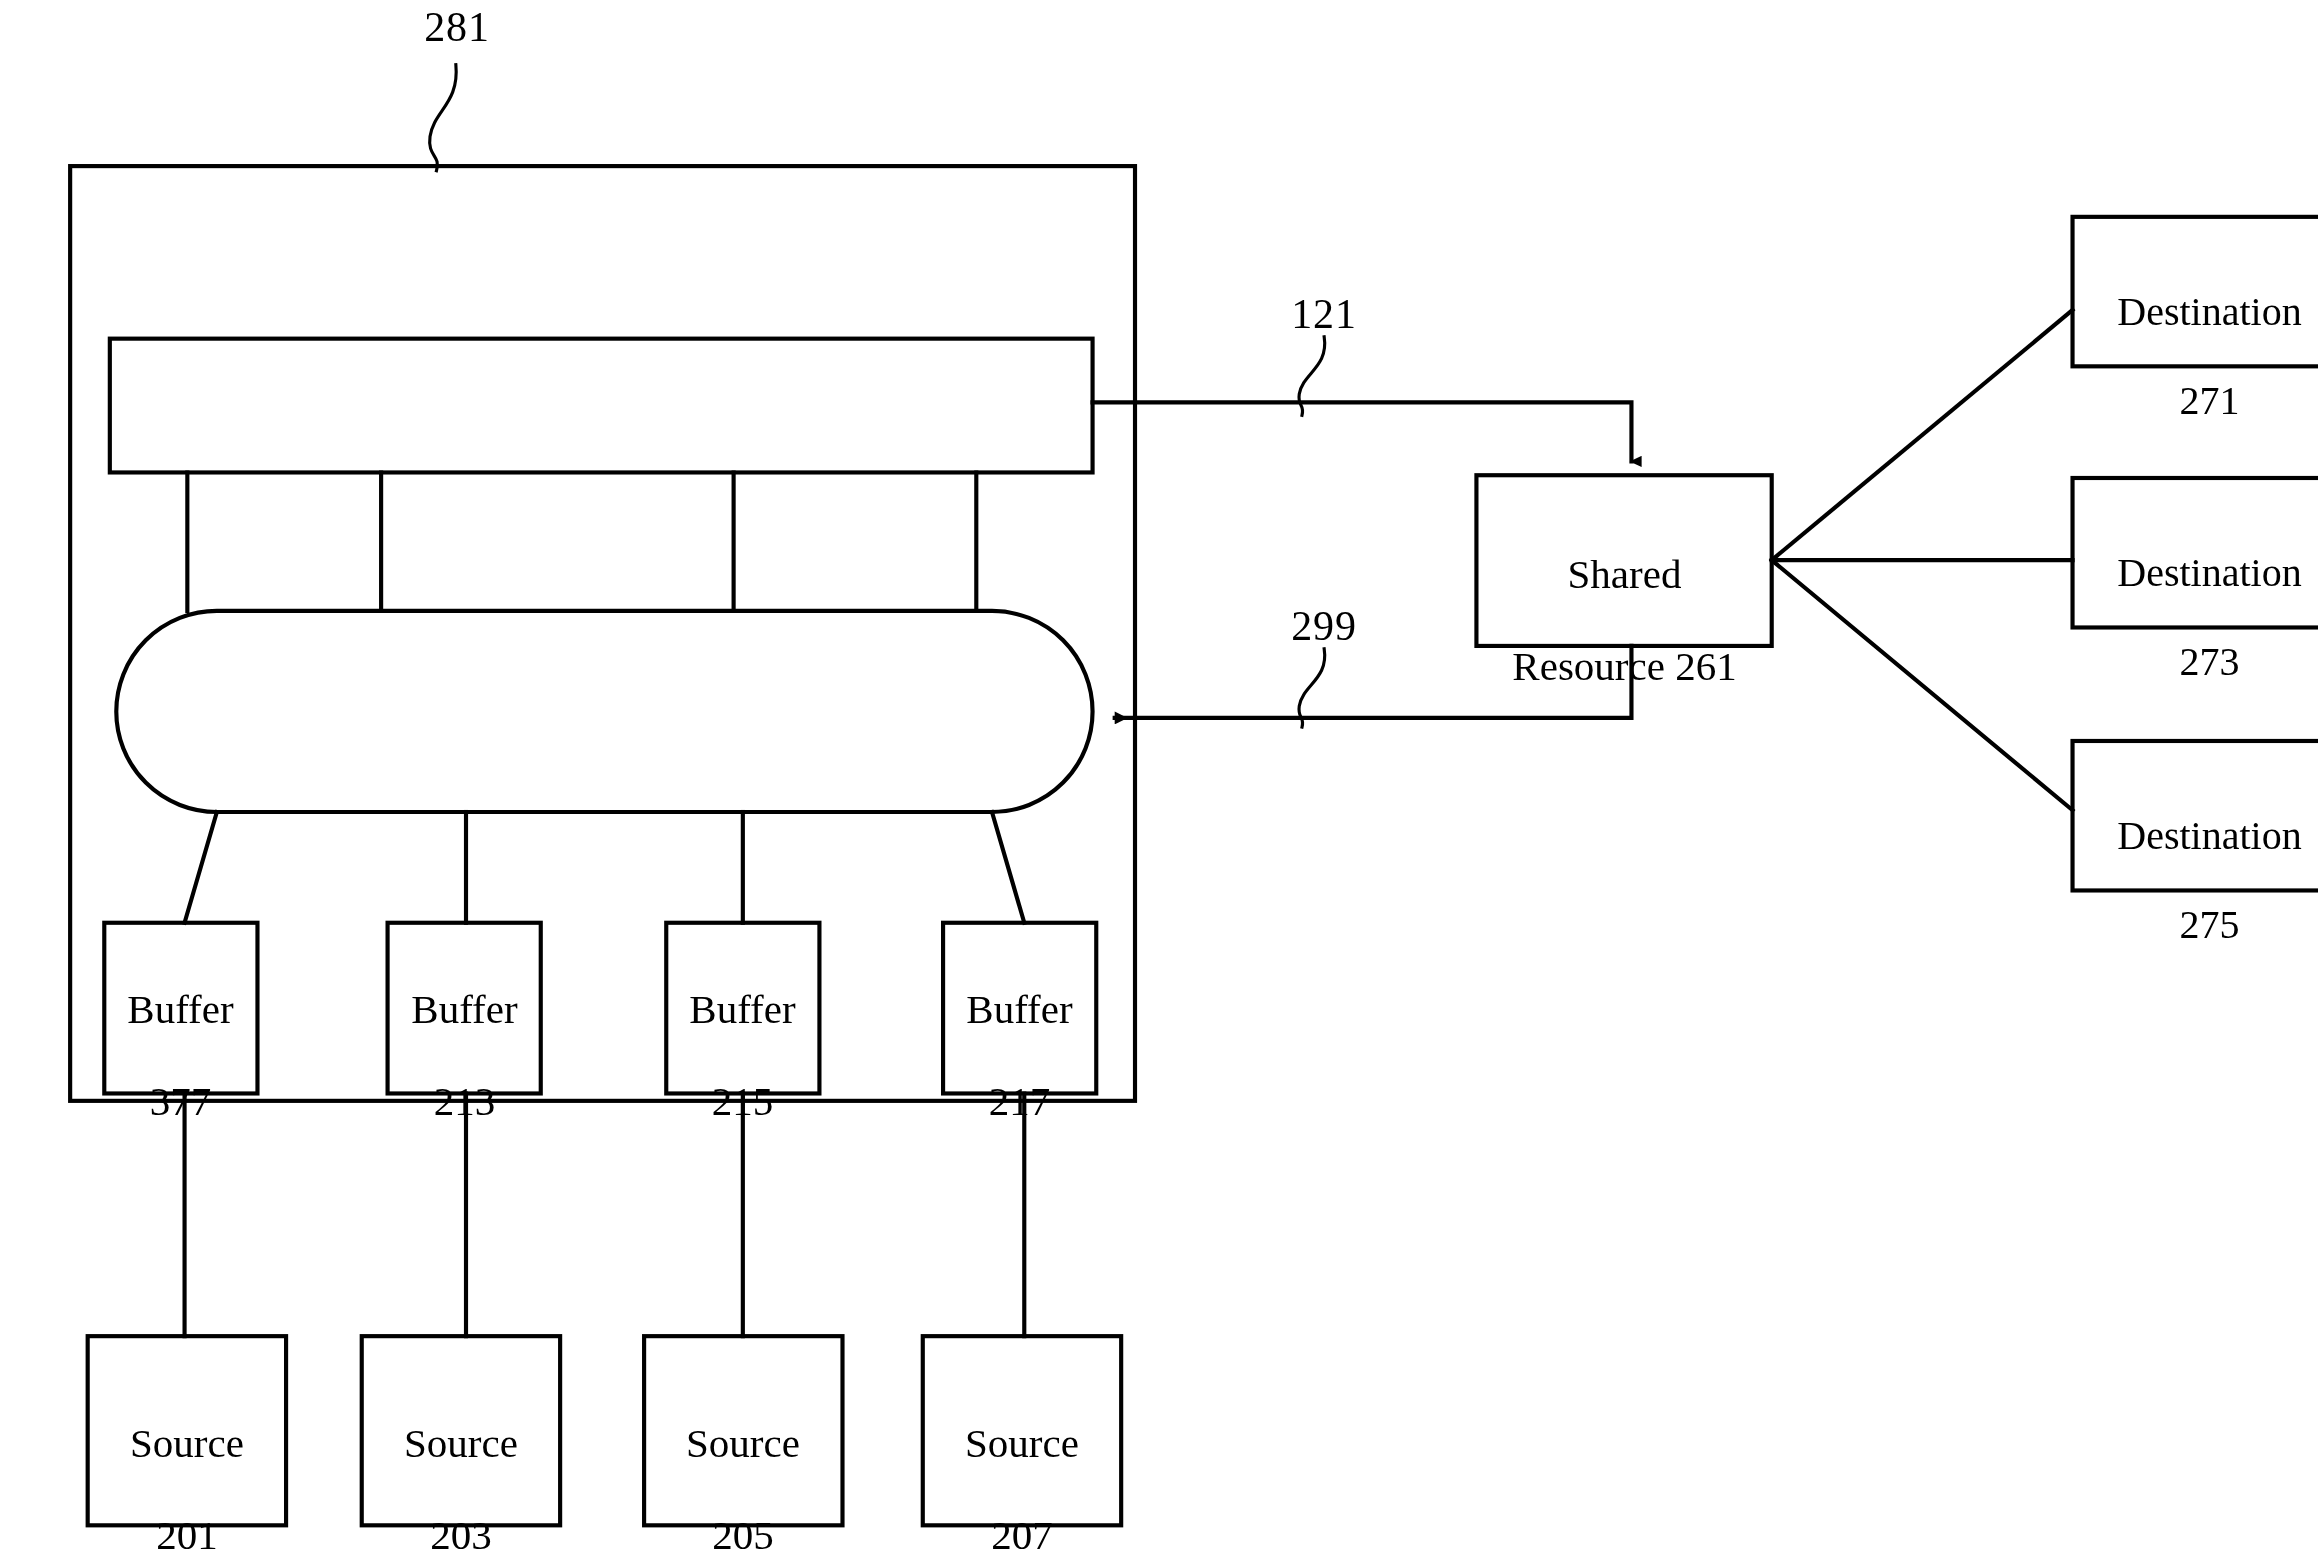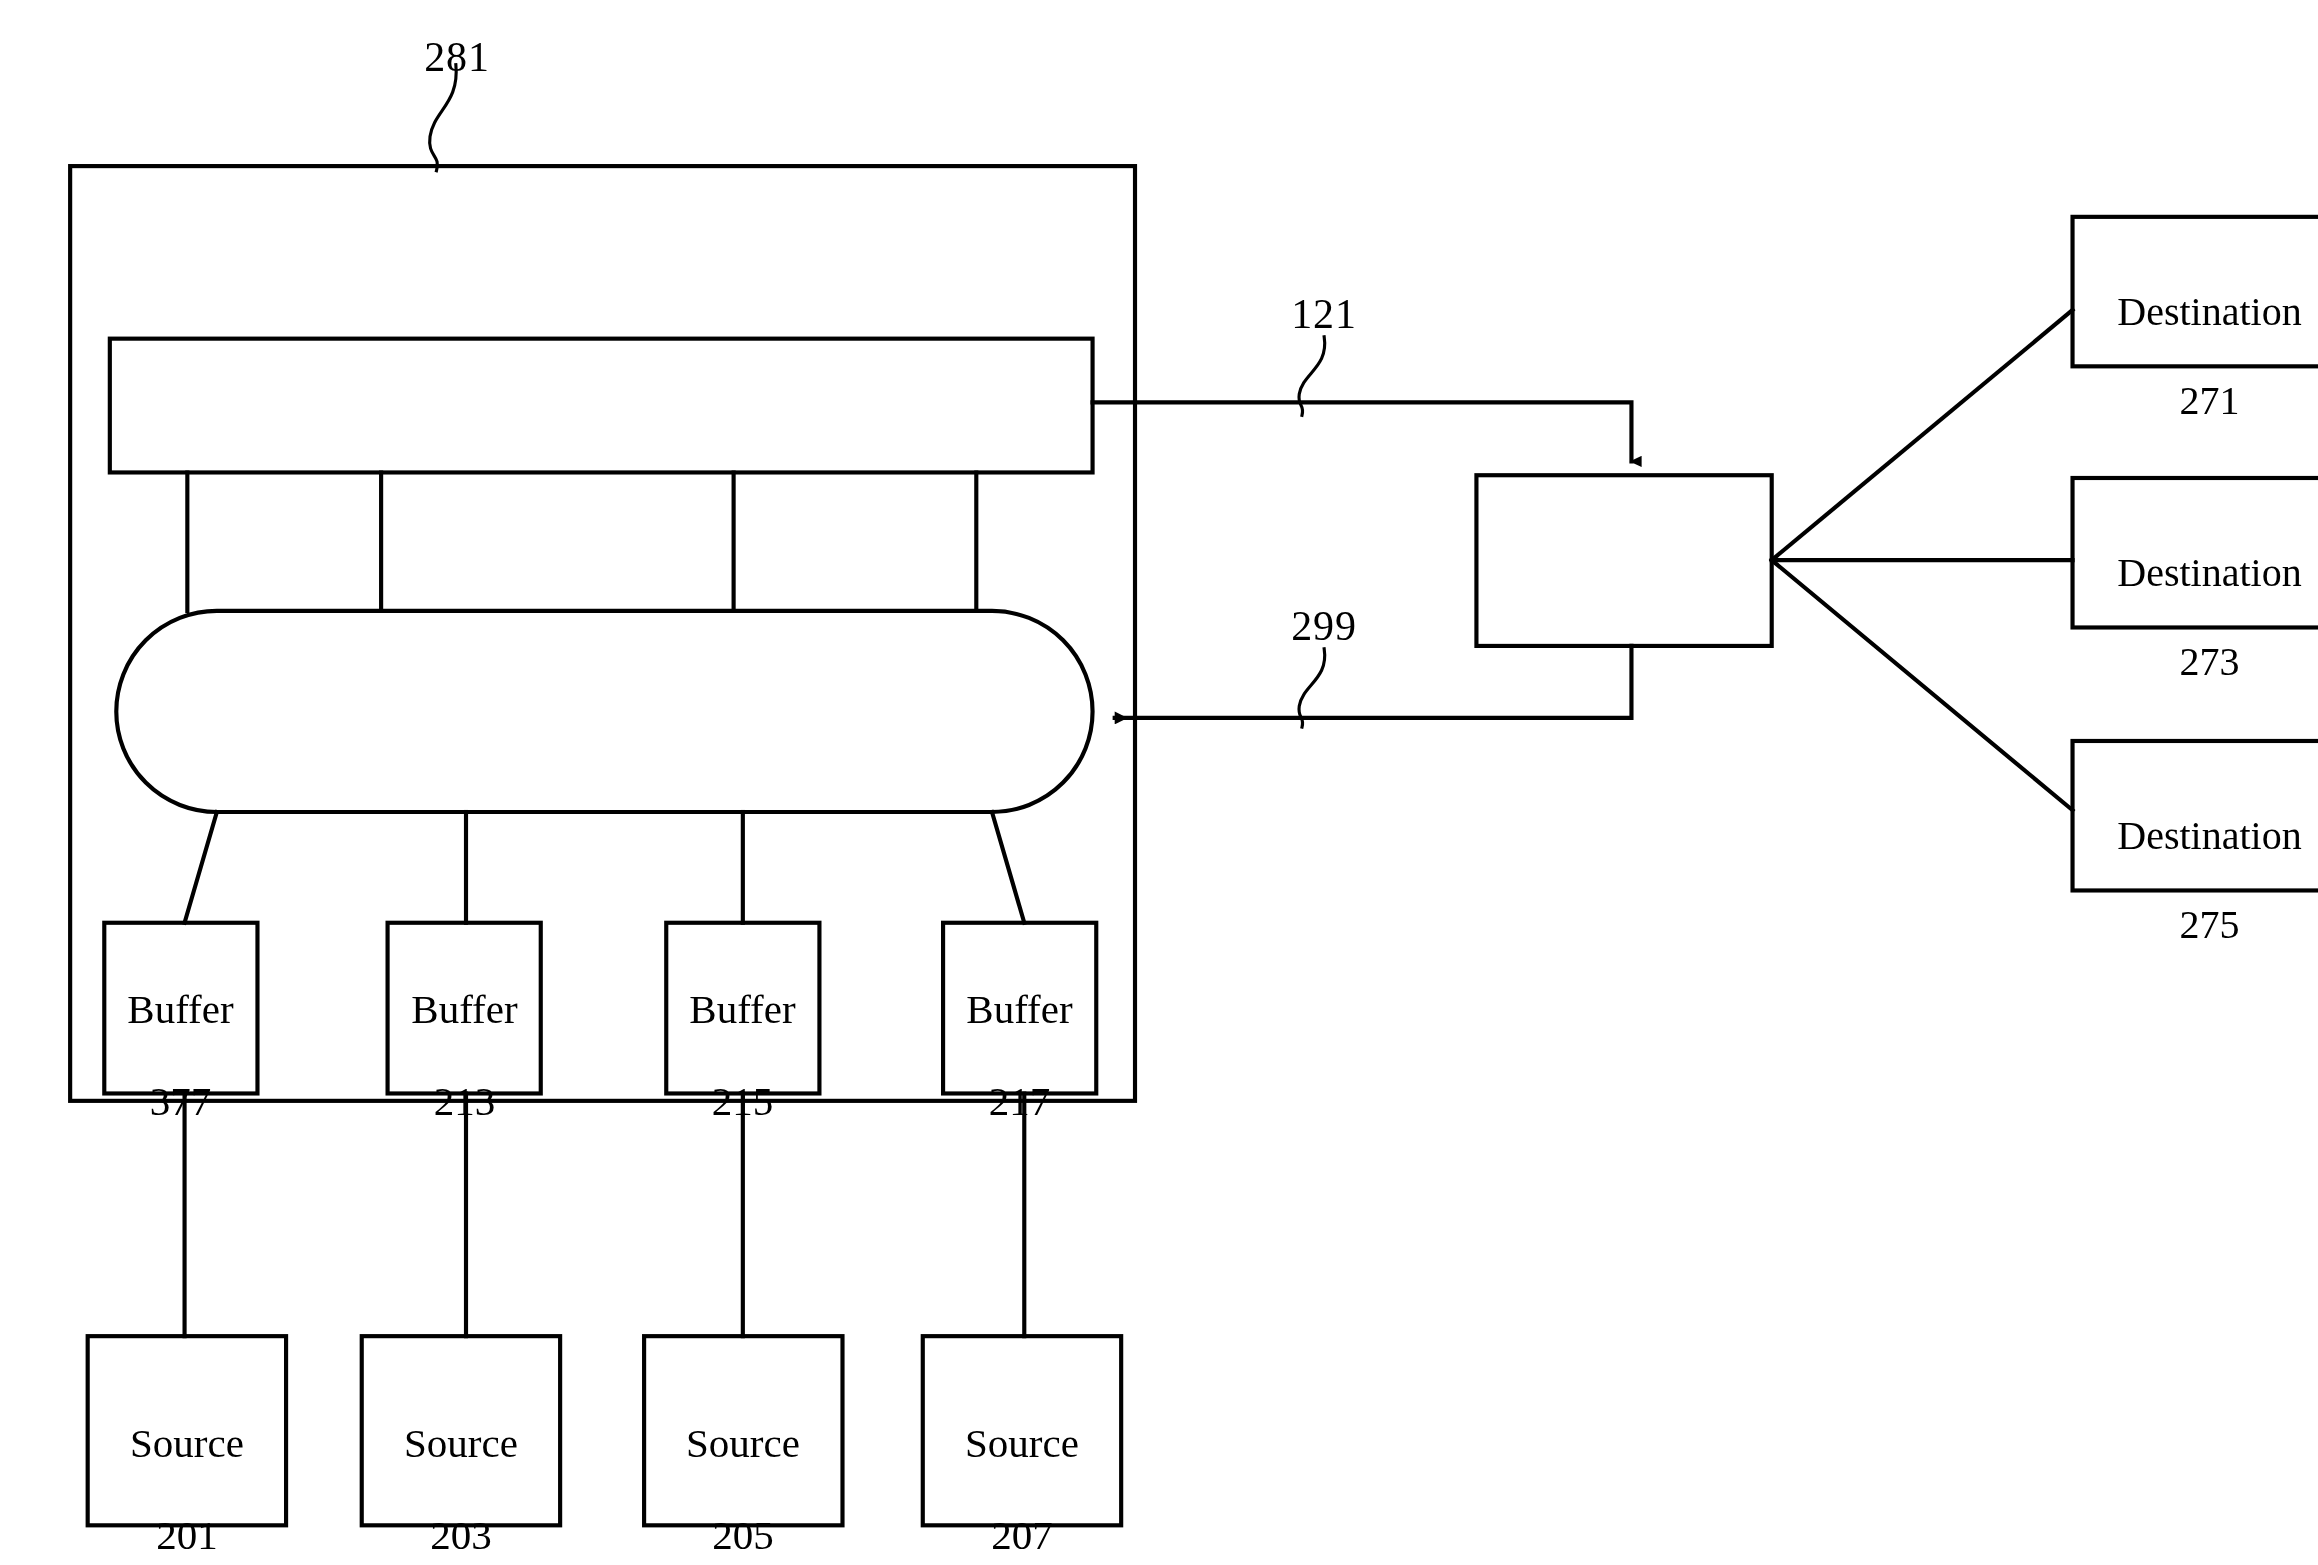--- a/index.html
+++ b/index.html
@@ -113,21 +113,21 @@
       <rect x="2246" y="235" width="296" height="162"></rect>
       <rect x="2246" y="518" width="296" height="162"></rect>
       <rect x="2246" y="803" width="296" height="162"></rect>
 
       <line x1="1920" y1="607" x2="2246" y2="336"></line>
       <line x1="1920" y1="607" x2="2246" y2="607"></line>
       <line x1="1920" y1="607" x2="2246" y2="878"></line>
     </g>
   </svg>
 
-  <div class="lbl lbl-ref" style="left:397px; top:34px; width:120px;">281</div>
+  <div class="lbl lbl-ref" style="left:397px; top:4px; width:120px;">281</div>
 
   <div class="lbl lbl-ref" style="left:1264px; top:291px; width:120px;">121</div>
 
   <div class="lbl lbl-ref" style="left:1264px; top:603px; width:120px;">299</div>
 
 
 
   <div class="lbl lbl-box-2line" style="left:104px; top:941px; width:153px;">
     <div>Buffer</div>
     <div>377</div>
@@ -155,20 +155,24 @@
   </div>
   <div class="lbl lbl-box-2line" style="left:644px; top:1375px; width:198px;">
     <div>Source</div>
     <div>205</div>
   </div>
   <div class="lbl lbl-box-2line" style="left:923px; top:1375px; width:198px;">
     <div>Source</div>
     <div>207</div>
   </div>
 
+  <div class="lbl lbl-box-2line" style="left:1477px; top:506px; width:295px;">
+    <div>Shared</div>
+    <div>Resource 261</div>
+  </div>
 
   <div class="lbl lbl-dest" style="left:2073px; top:245px; width:273px;">
     <div>Destination</div>
     <div>271</div>
   </div>
   <div class="lbl lbl-dest" style="left:2073px; top:506px; width:273px;">
     <div>Destination</div>
     <div>273</div>
   </div>
   <div class="lbl lbl-dest" style="left:2073px; top:769px; width:273px;">

